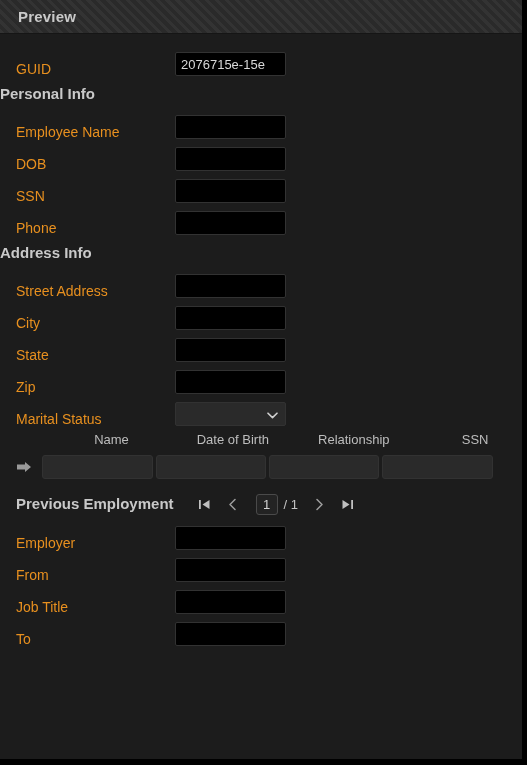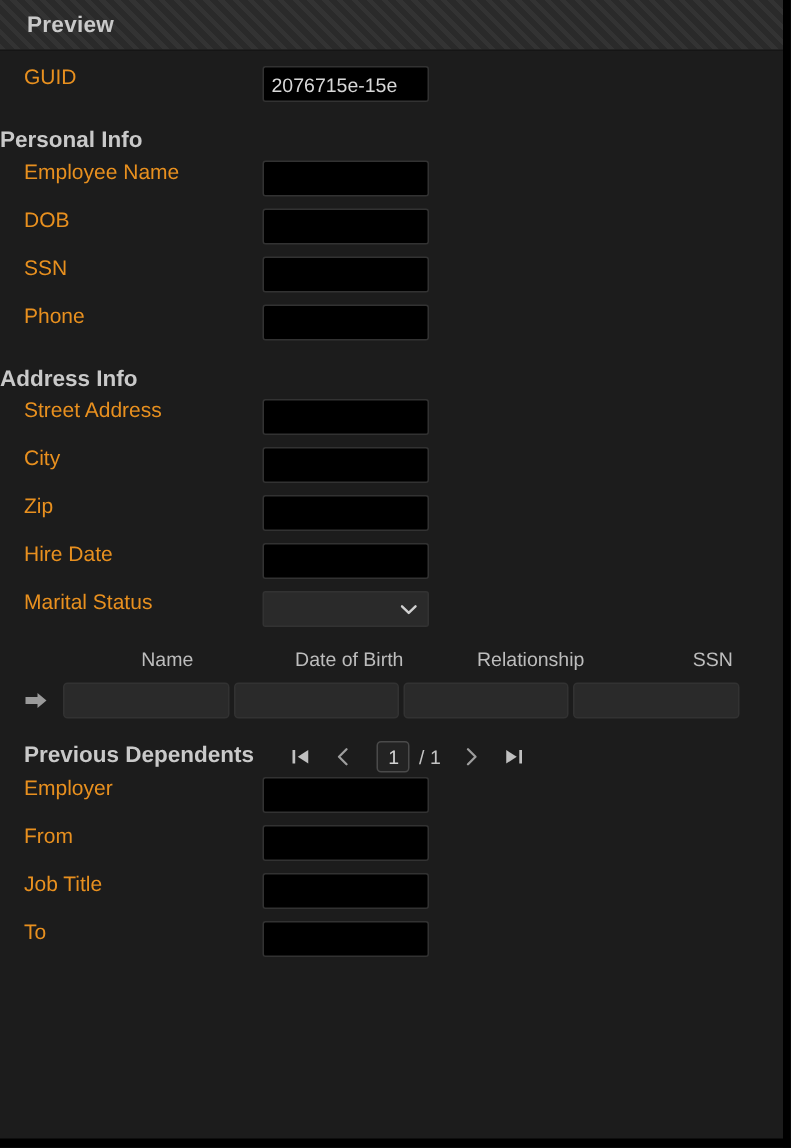--- a/index.html
+++ b/index.html
@@ -40,21 +40,21 @@
     letter-spacing: .2px;
   }
 
   
   .form-body {
     padding: 10px 0 0 0;
   }
 
   .row {
     display: flex;
-    align-items: flex-start;
+    align-items: flex-end;
     height: 32px;
     padding-left: 16px;
   }
   .row .label {
     width: 159px;
     font-size: 14px;
     color: #e8901f;
     line-height: 1;
   }
   .field {
@@ -207,25 +207,25 @@
 
     <div class="row">
       <span class="label">Street Address</span>
       <div class="field"></div>
     </div>
     <div class="row">
       <span class="label">City</span>
       <div class="field"></div>
     </div>
     <div class="row">
+      <span class="label">State</span>
+      <div class="field"></div>
+    </div>
+    <div class="row">
       <span class="label">Zip</span>
-      <div class="field"></div>
-    </div>
-    <div class="row">
-      <span class="label">Hire Date</span>
       <div class="field"></div>
     </div>
     <div class="row">
       <span class="label">Marital Status</span>
       <div class="field sel">
         <span class="chev">
           <svg width="11" height="7" viewBox="0 0 11 7">
             <path d="M1 1.2 L5.5 5.6 L10 1.2" fill="none" stroke="#d0d0d0" stroke-width="1.6" stroke-linecap="round" stroke-linejoin="round"></path>
           </svg>
         </span>
@@ -247,21 +247,21 @@
           <path d="M1 3.6 H9 V1 L15 6 L9 11 V8.4 H1 Z" fill="#9a9a9a"></path>
         </svg>
       </span>
       <div class="cell cell-name"></div>
       <div class="cell cell-dob"></div>
       <div class="cell cell-rel"></div>
       <div class="cell cell-ssn"></div>
     </div>
 
     <div class="pager-line">
-      <span class="section-heading">Previous Dependents</span>
+      <span class="section-heading">Previous Employment</span>
       <span class="pager">
         <span class="pgbtn">
           <svg width="13" height="13" viewBox="0 0 13 13">
             <rect x="1" y="2" width="1.8" height="9" fill="#c0c0c0"></rect>
             <path d="M11.5 2 L11.5 11 L4.5 6.5 Z" fill="#c0c0c0"></path>
           </svg>
         </span>
         <span class="pgbtn">
           <svg width="11" height="13" viewBox="0 0 11 13">
             <path d="M8 1.5 L3 6.5 L8 11.5" fill="none" stroke="#9d9d9d" stroke-width="1.5" stroke-linecap="round" stroke-linejoin="round"></path>

